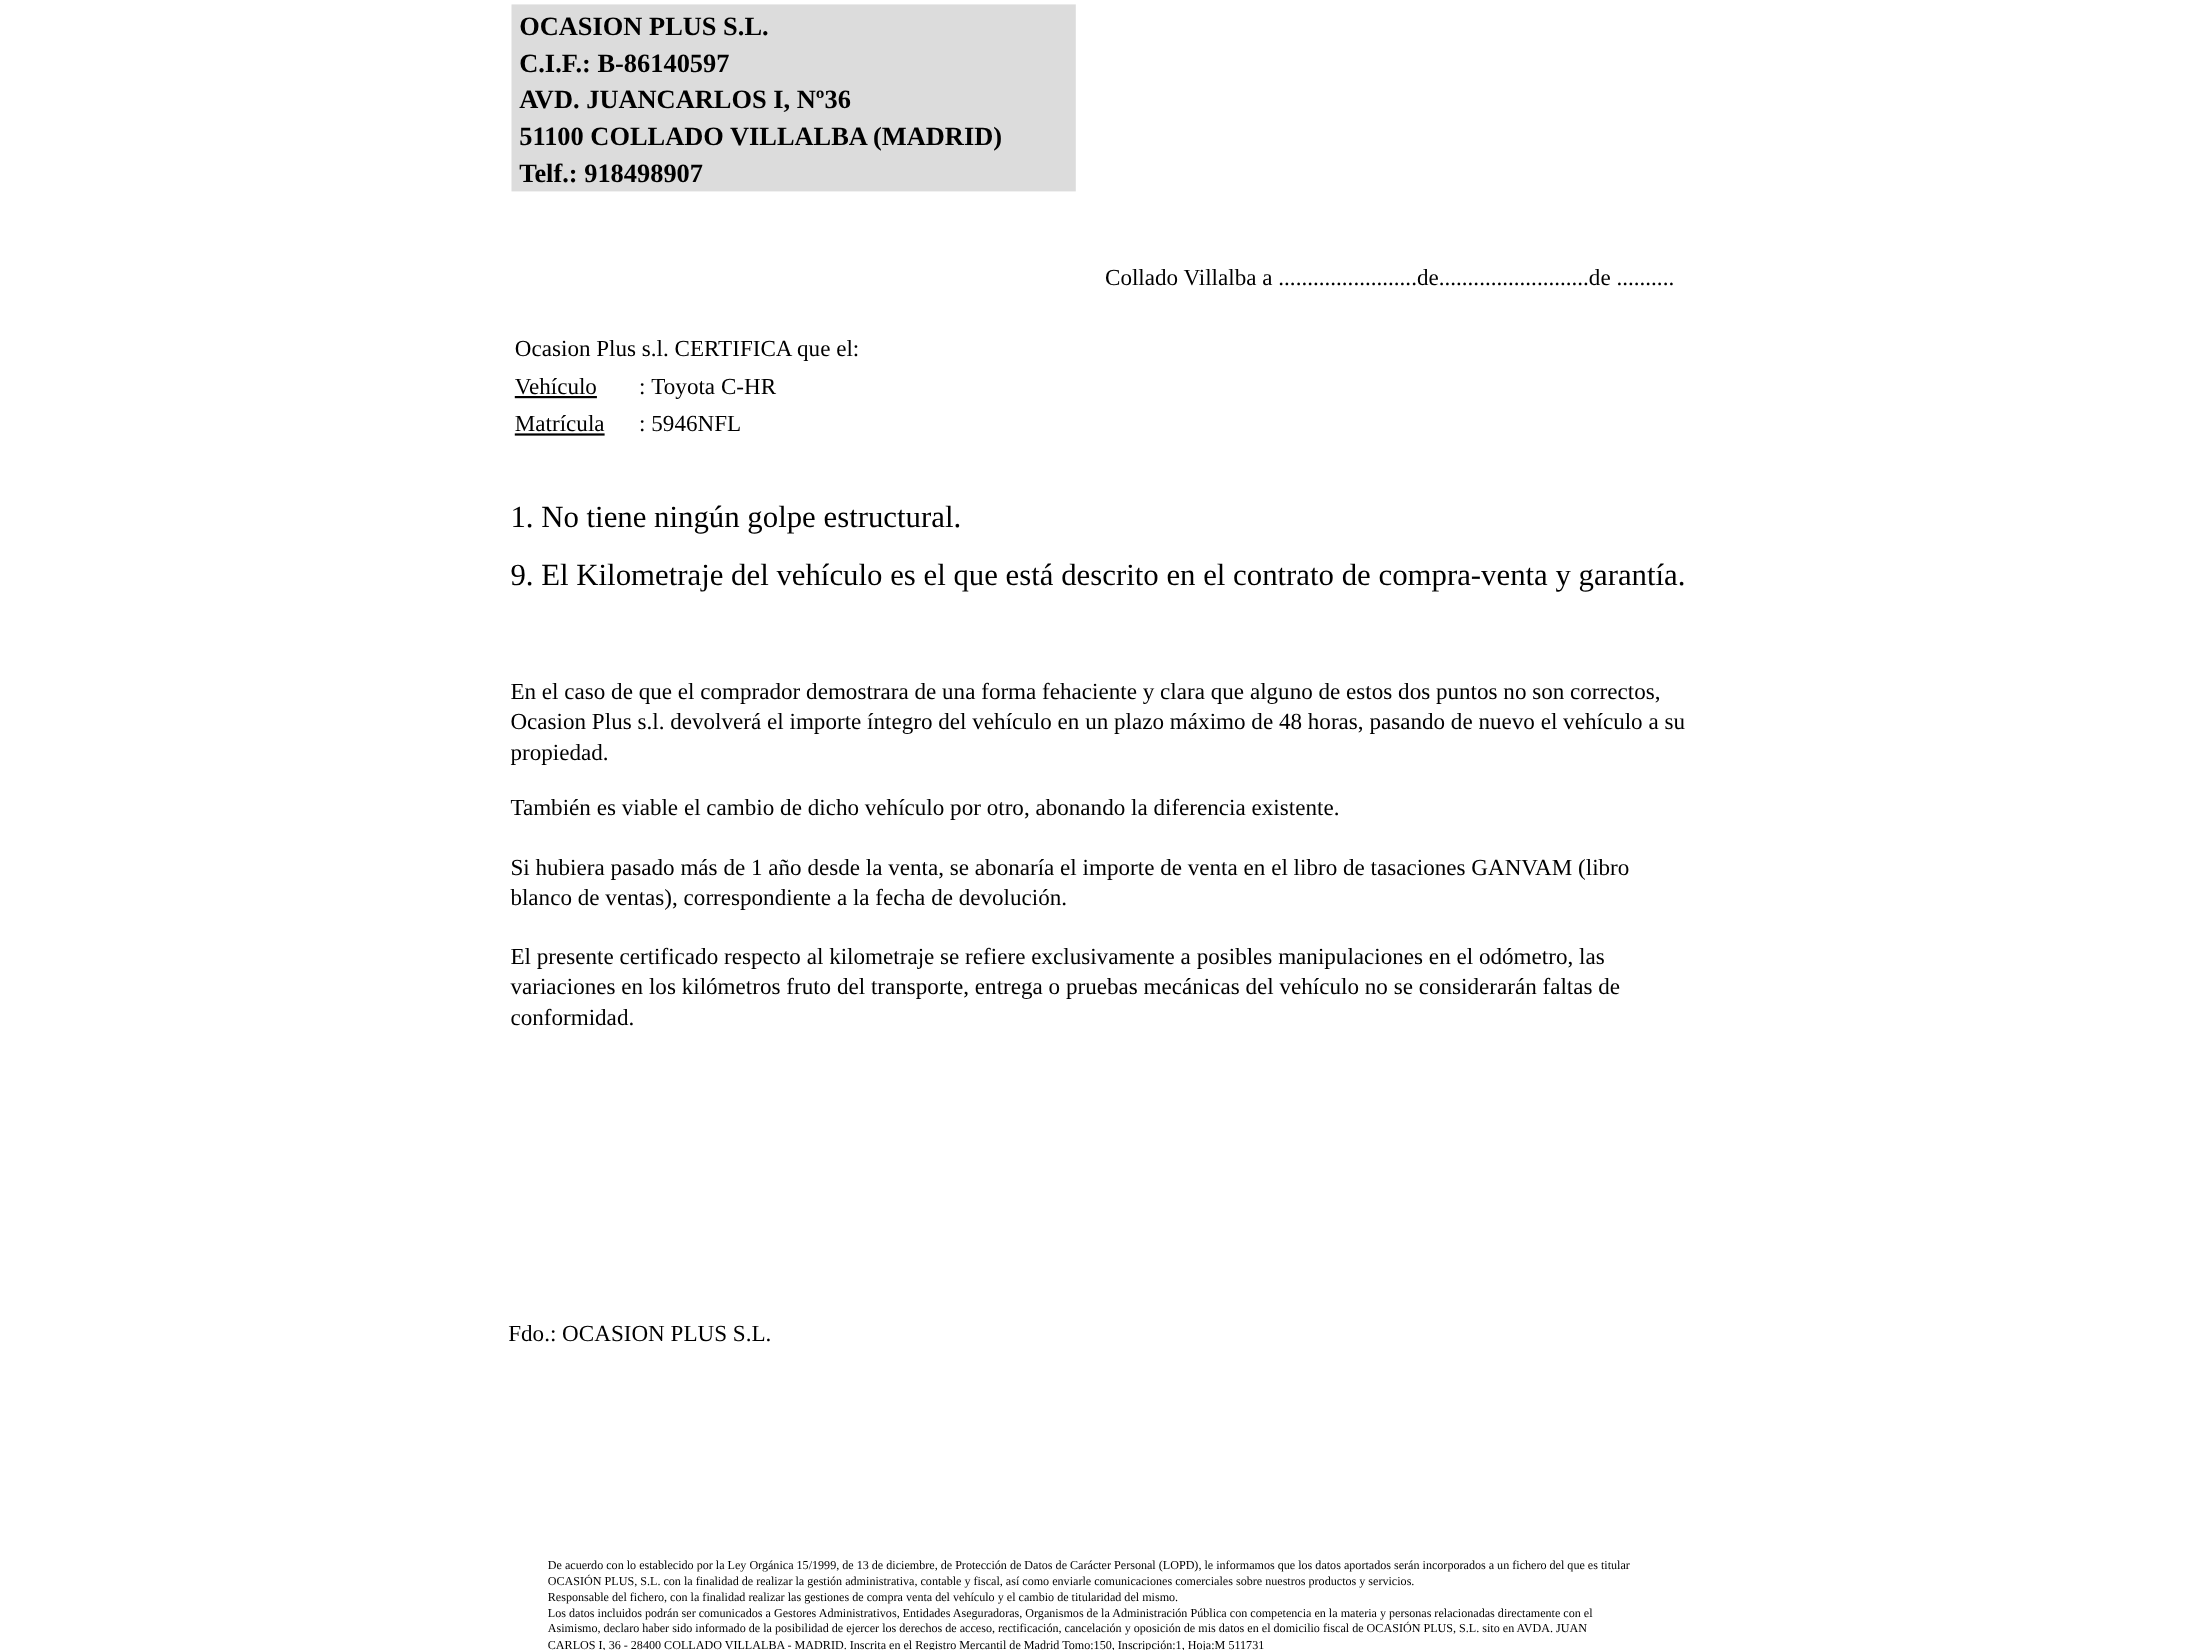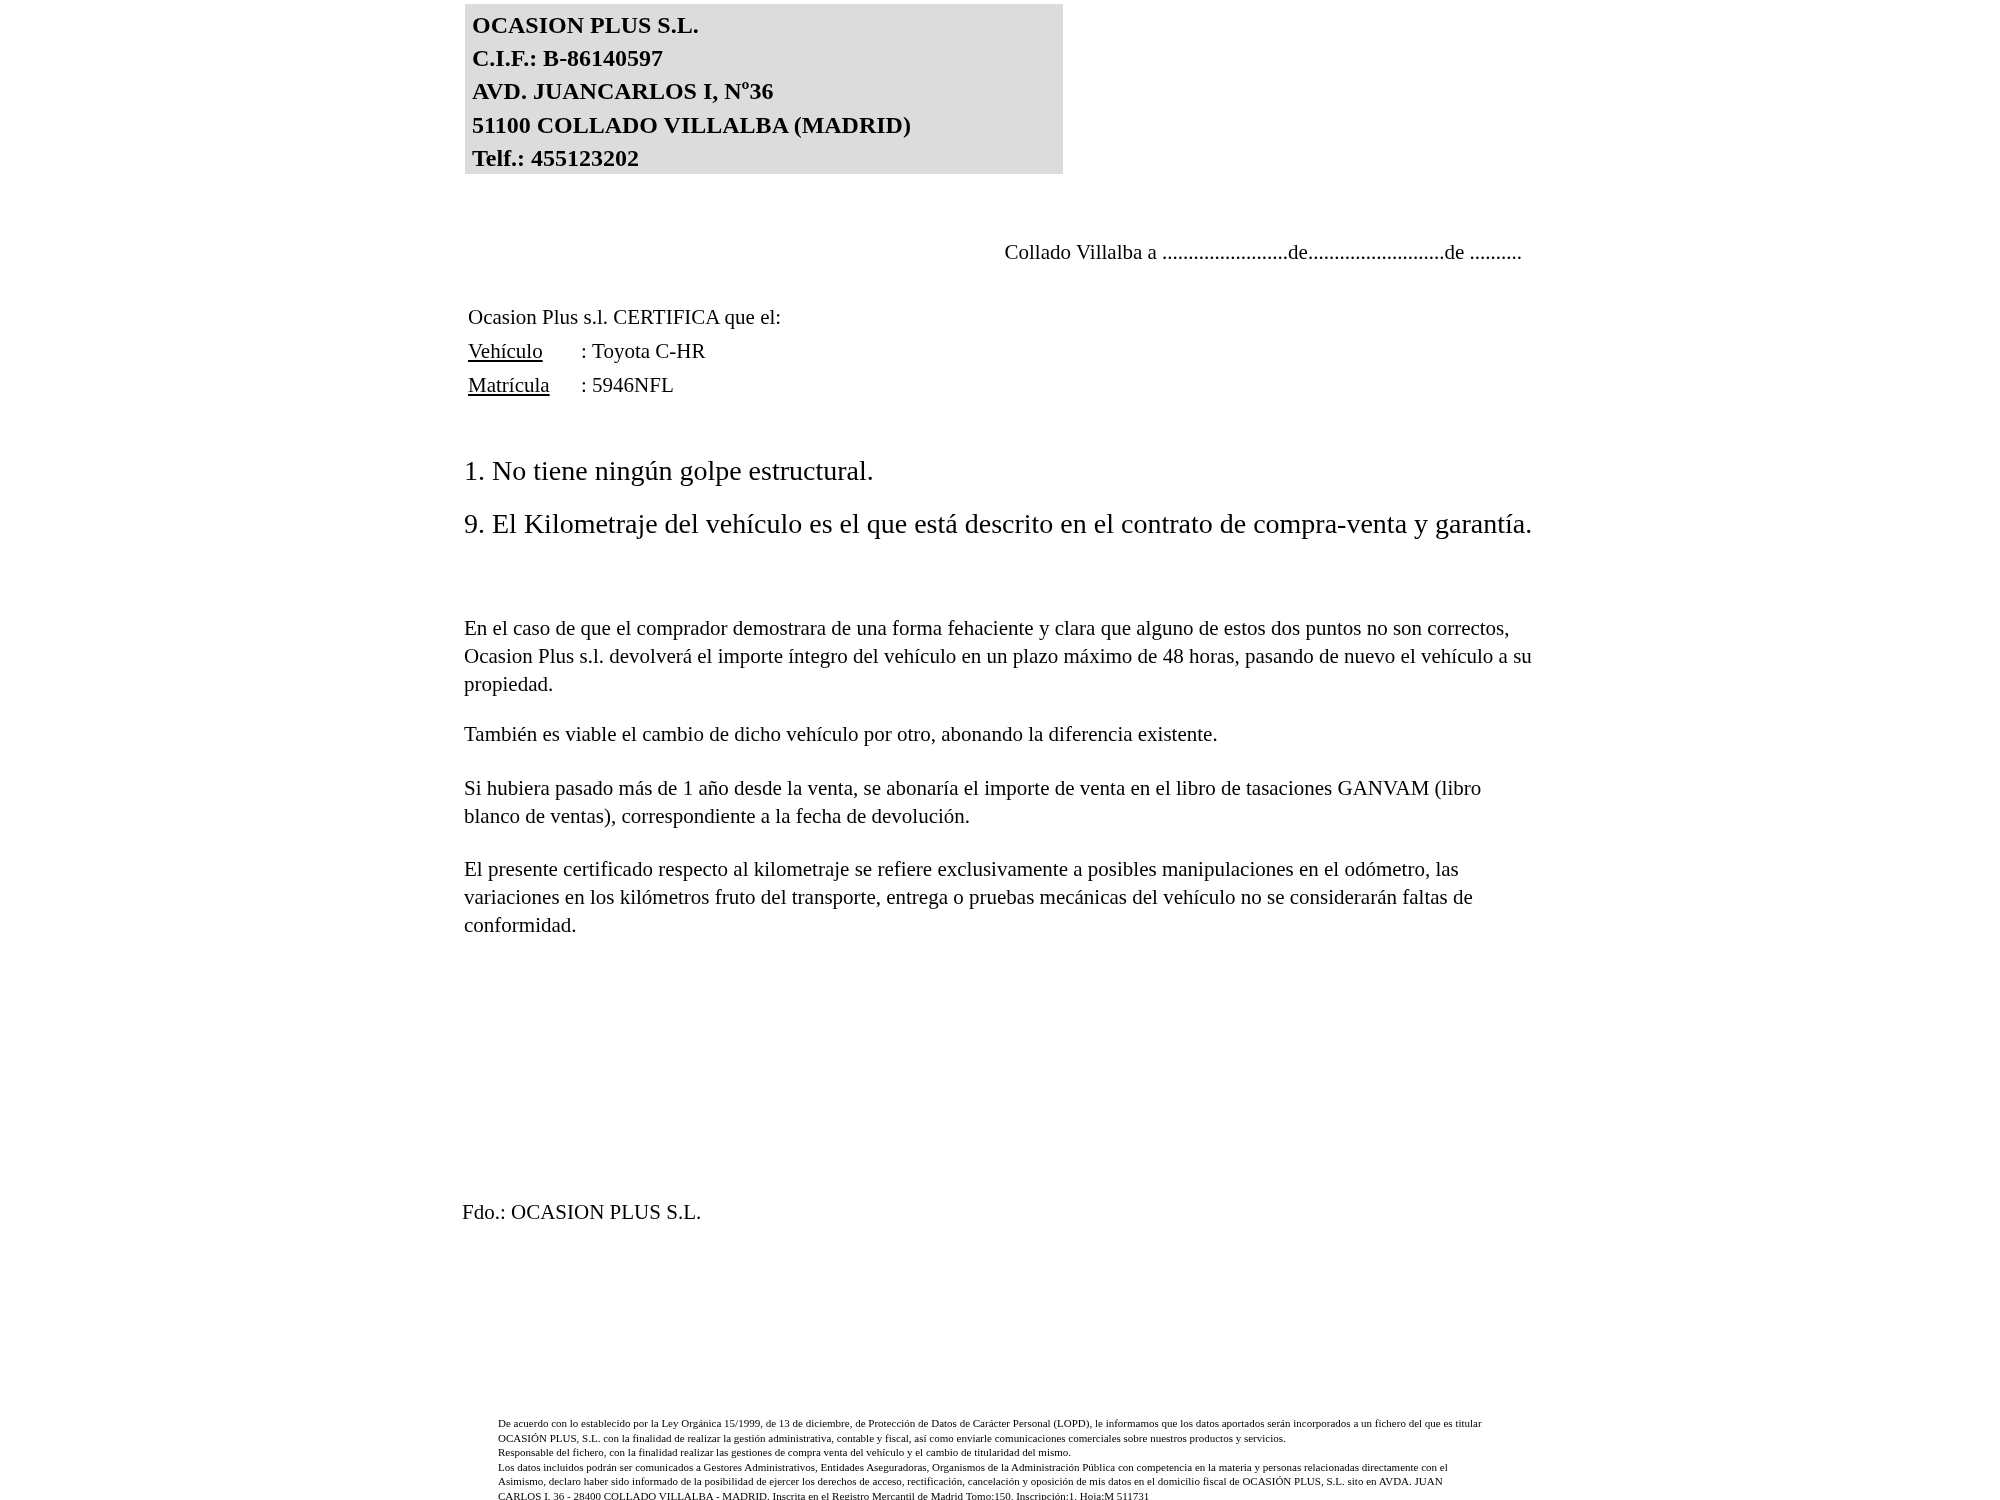--- a/index.html
+++ b/index.html
@@ -13,21 +13,21 @@
     height: 1500px;
     background: #ffffff;
     font-family: "Liberation Serif", "DejaVu Serif", serif;
     color: #000000;
     overflow: hidden;
   }
   .company-box {
     position: absolute;
     left: 465px;
     top: 4px;
-    width: 598px;
+    width: 513px;
     height: 170px;
     background: #dcdcdc;
     padding: 5px 0 0 7px;
     box-sizing: border-box;
   }
   .company-line {
     font-size: 24px;
     font-weight: bold;
     line-height: 33.2px;
     white-space: nowrap;
@@ -90,21 +90,21 @@
 </head>
 <body>
 
 <div class="page">
 
   <div class="company-box">
     <div class="company-line">OCASION PLUS S.L.</div>
     <div class="company-line">C.I.F.: B-86140597</div>
     <div class="company-line">AVD. JUANCARLOS I, Nº36</div>
     <div class="company-line">51100 COLLADO VILLALBA (MADRID)</div>
-    <div class="company-line">Telf.: 455123202</div>
+    <div class="company-line">Telf.: 918498907</div>
   </div>
 
   <div class="date-line">Collado Villalba a ........................de..........................de ..........</div>
 
   <div class="cert-block">
     <div>Ocasion Plus s.l. CERTIFICA que el:</div>
     <div>
       <span class="cert-field-label"><span>Vehículo</span></span><span>:</span>&nbsp;<span>Toyota C-HR</span>
     </div>
     <div>

